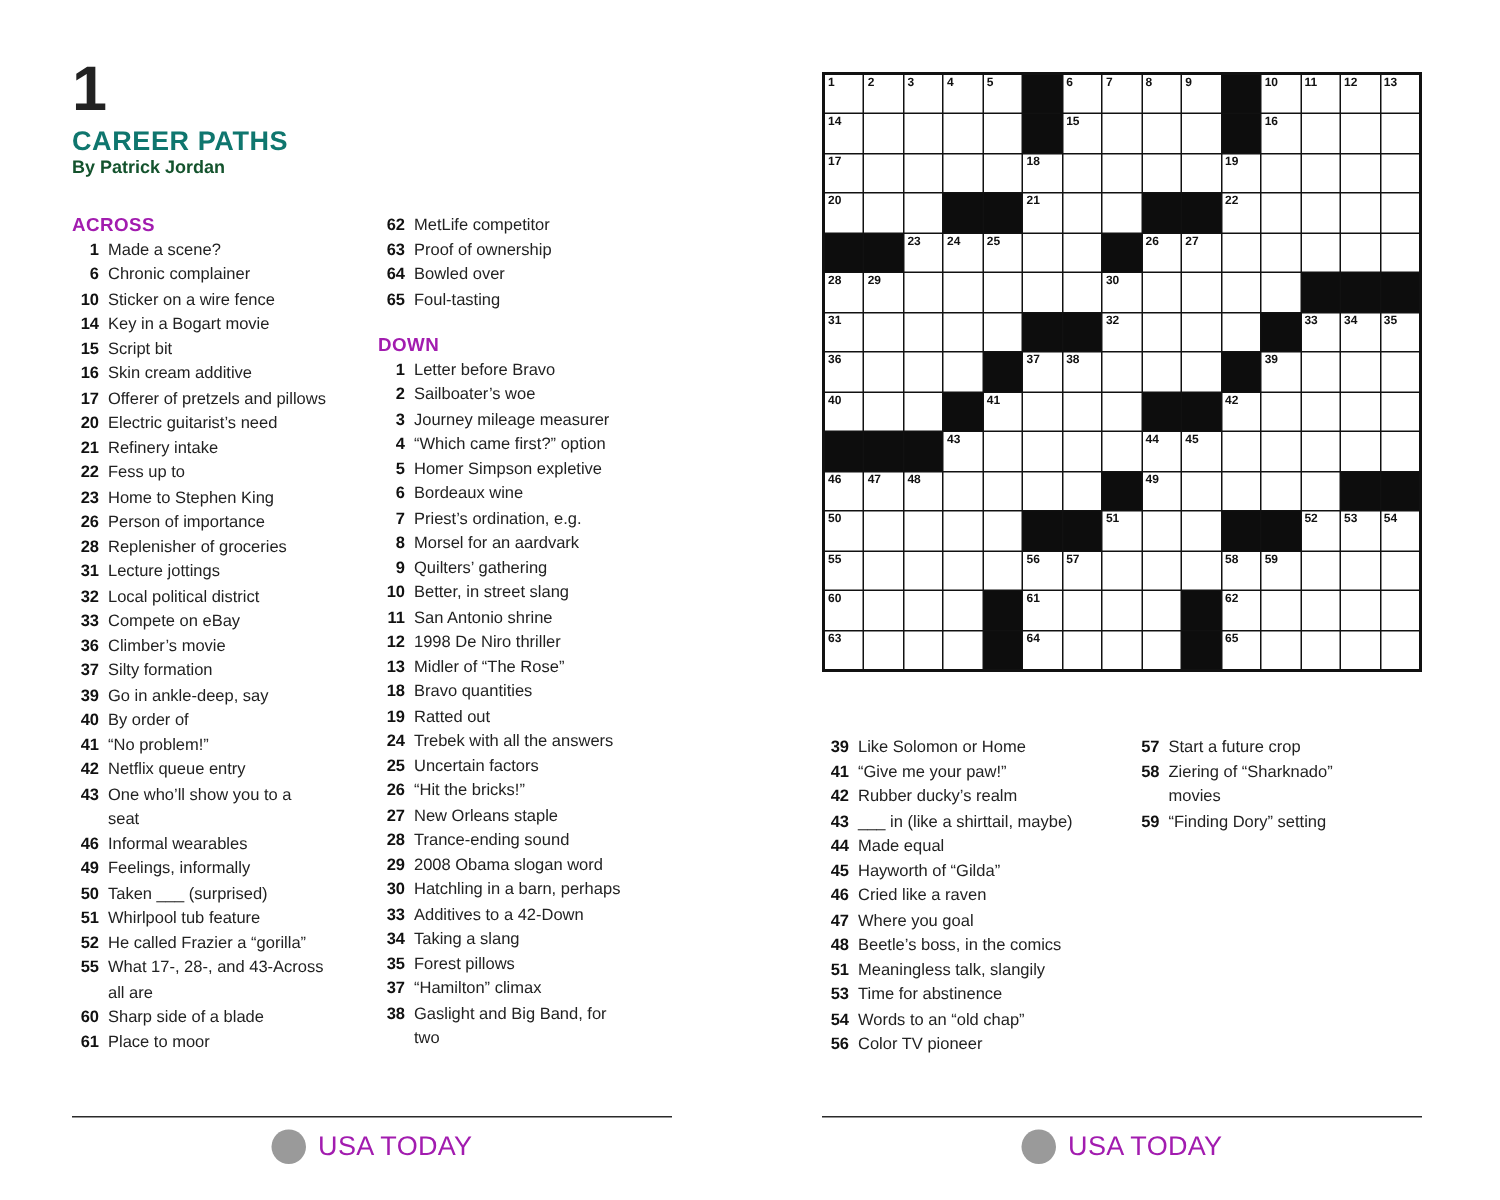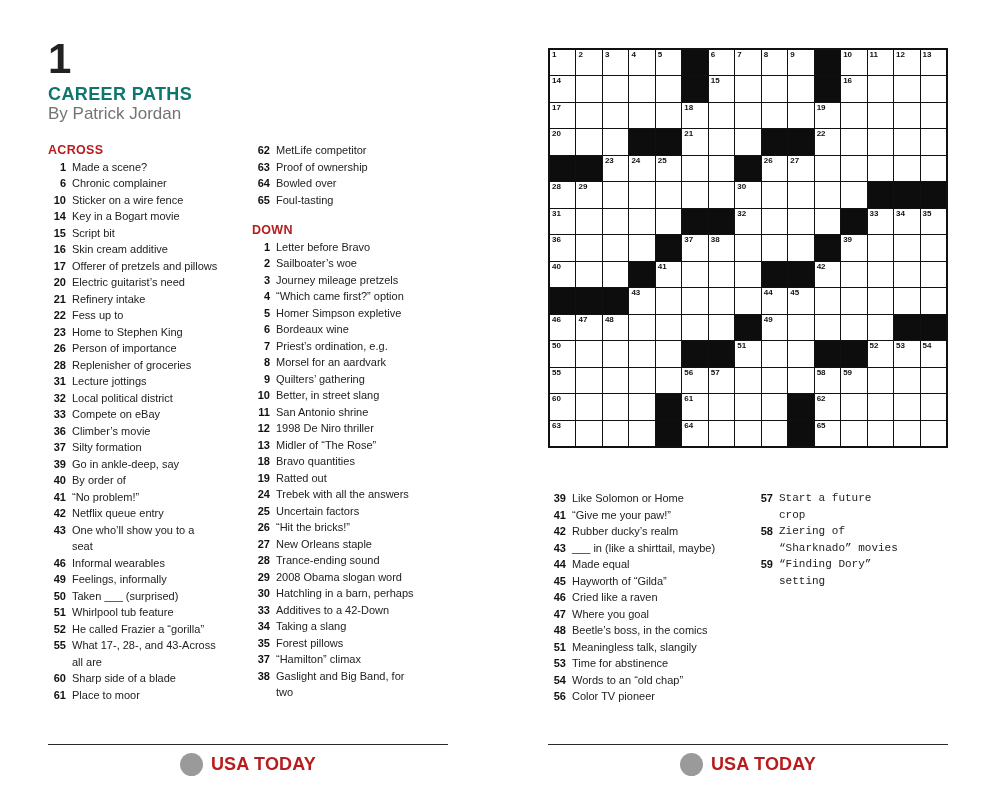--- a/index.html
+++ b/index.html
@@ -1,53 +1,53 @@
 <!DOCTYPE html>
 <html><head>
 <meta charset="utf-8">
 <style>
   html,body{margin:0;padding:0;background:#fff;}
   body{width:1000px;height:800px;position:relative;font-family:"Liberation Sans",sans-serif;color:#1a1a1a;overflow:hidden;}
 
   
   .puzzle-number{position:absolute;left:48px;top:38px;font-size:42px;font-weight:bold;line-height:1;color:#222;}
   .puzzle-title{position:absolute;left:48px;top:84px;font-size:18px;font-weight:bold;letter-spacing:.4px;color:#0f766e;}
-  .puzzle-byline{position:absolute;left:48px;top:104px;font-size:17px;color:#737373;}
+  .puzzle-byline{position:absolute;left:48px;top:104px;font-size:12px;color:#14532d;font-weight:bold;}
 
   
   .clue-cols{position:absolute;display:flex;}
   #left-cols{left:48px;top:142px;width:404px;gap:4px;}
   #right-cols{left:548px;top:490px;width:400px;gap:7px;}
   .clue-col{width:200px;flex:none;}
   .clue-col.narrow{width:150px;}
-  .clue-header{font-size:12.5px;font-weight:bold;line-height:16.5px;letter-spacing:.3px;color:#b91c1c;}
+  .clue-header{font-size:12.5px;font-weight:bold;line-height:16.5px;letter-spacing:.3px;color:#a21caf;}
   .clue{display:flex;line-height:16.5px;font-size:11px;}
   .clue-num{flex:none;width:18px;text-align:right;font-weight:bold;margin-right:6px;color:#111;}
   .clue-text{color:#222;}
   .tw146 .clue-text{max-width:146px;}
   .tw160 .clue-text{max-width:160px;}
-  .tw122 .clue-text{max-width:122px;font-family:Liberation Mono, monospace;}
+  .tw122 .clue-text{max-width:122px;}
   .col-spacer{height:14px;}
 
   
   #crossword{position:absolute;left:548px;top:48px;width:400px;height:400px;box-sizing:border-box;
              border:2px solid #111;background:#111;display:grid;
              grid-template-columns:repeat(15,1fr);grid-template-rows:repeat(15,1fr);gap:1px;}
   .cell{background:#fff;position:relative;}
   .cell.black{background:#0d0d0d;}
   .cellnum{position:absolute;top:0;left:2px;font-size:8px;line-height:10px;font-weight:bold;color:#111;}
 
   
   .footer{position:absolute;top:744px;width:400px;}
   #footer-left{left:48px;}
   #footer-right{left:548px;}
   .footer-rule{border-top:1.5px solid #2a2a2a;height:0;}
   .brand-row{display:flex;align-items:center;justify-content:center;margin-top:8px;gap:8px;}
   .brand-circle{width:23px;height:23px;border-radius:50%;background:#9a9a9a;flex:none;}
-  .brand-text{font-size:18px;font-weight:bold;letter-spacing:.2px;color:#b91c1c;}
+  .brand-text{font-size:18px;font-weight:normal;letter-spacing:.2px;color:#a21caf;}
 </style>
 </head>
 <body>
 
 <div class="puzzle-number">1</div>
 <div class="puzzle-title">CAREER PATHS</div>
 <div class="puzzle-byline">By Patrick Jordan</div>
 
 <div class="clue-cols" id="left-cols">
   <div class="clue-col tw146">
@@ -204,21 +204,21 @@
         <div class="clue">
           <span class="clue-num">1</span>
           <span class="clue-text">Letter before Bravo</span>
         </div>
         <div class="clue">
           <span class="clue-num">2</span>
           <span class="clue-text">Sailboater’s woe</span>
         </div>
         <div class="clue">
           <span class="clue-num">3</span>
-          <span class="clue-text">Journey mileage pretzels</span>
+          <span class="clue-text">Journey mileage measurer</span>
         </div>
         <div class="clue">
           <span class="clue-num">4</span>
           <span class="clue-text">“Which came first?” option</span>
         </div>
         <div class="clue">
           <span class="clue-num">5</span>
           <span class="clue-text">Homer Simpson expletive</span>
         </div>
         <div class="clue">

